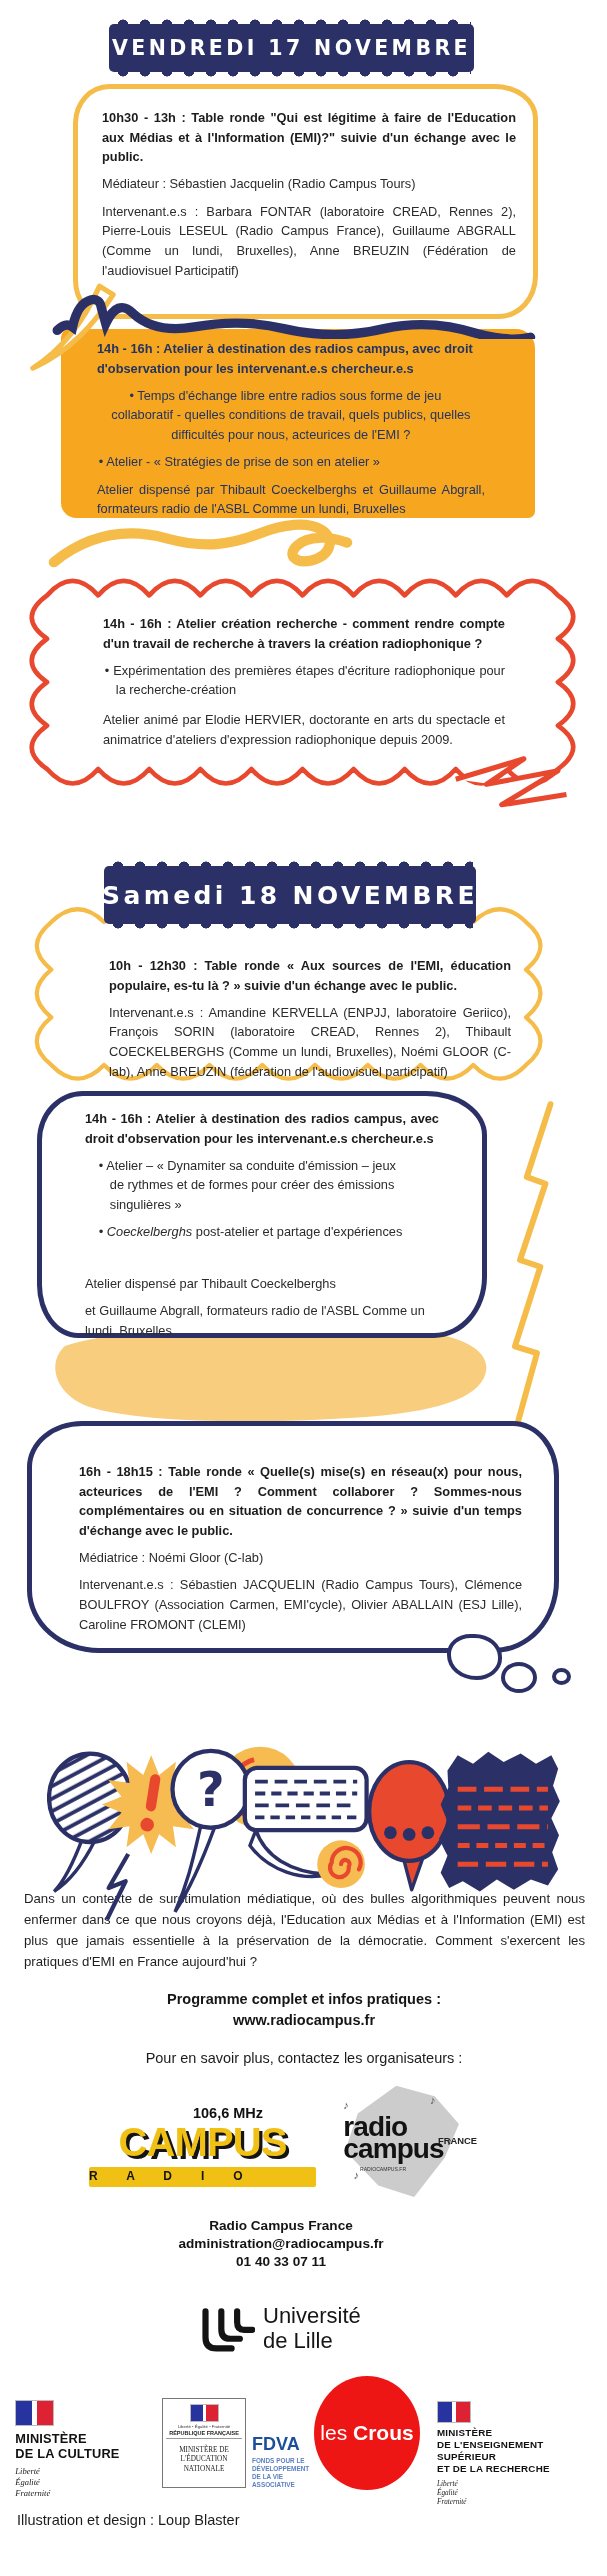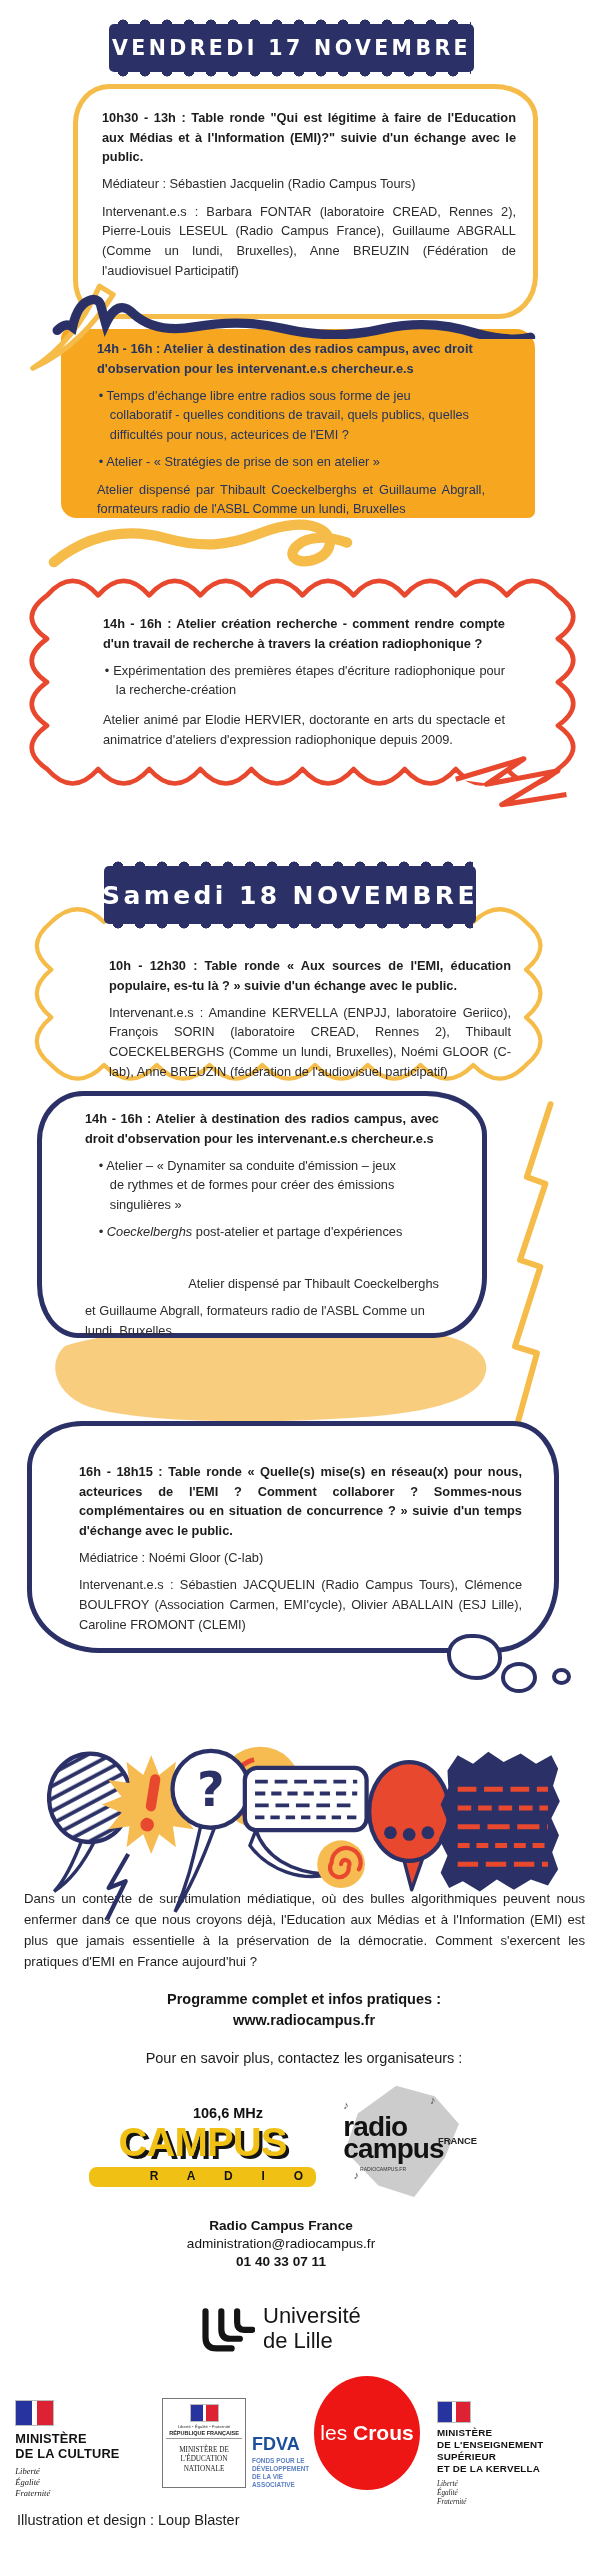--- a/index.html
+++ b/index.html
@@ -30,22 +30,22 @@
   .thought-dot { position:absolute; background:#ffffff; border:4.3px solid #2b3166; z-index:4; }
 
   .content { position:absolute; z-index:5; }
 
   
   .center { text-align:center; }
 
   
   .campus-name { font-weight:800; font-size:40px; letter-spacing:-0.9px; color:#f0c014;
                  text-shadow:3.4px 3.4px 0 #141414; line-height:43px; font-family:"Liberation Sans",sans-serif; }
-  .campus-bar  { background:#f0c014; border-radius:8px; height:19.6px; color:#141414; font-weight:700;
-                 font-size:12px; letter-spacing:12.8px; text-align:right; line-height:19.6px; padding-left:12px; }
+  .campus-bar  { background:#f0c014; border-radius:2px; height:19.6px; color:#141414; font-weight:700;
+                 font-size:12px; letter-spacing:12.8px; text-align:left; line-height:19.6px; }
 
   
   .rcf-map { position:absolute; background:#cccccc; width:128px; height:116px;
              clip-path:polygon(48% 0, 78% 9%, 97% 33%, 86% 62%, 62% 96%, 34% 86%, 8% 56%, 18% 24%); }
   .rcf-word { font-weight:800; font-size:28px; line-height:22px; color:#121212; letter-spacing:-0.9px; }
   .rcf-note { position:absolute; color:#555; font-size:11px; }
 
   
   .fr-flag { background:linear-gradient(90deg,#27339f 0 44%, #ffffff 44% 56%, #dd2333 56% 100%); border:0.4px solid #bbb; }
   .motto-serif { font-family:"Liberation Serif", serif; font-style:italic; font-size:8.5px; line-height:11px; color:#222; }
@@ -74,21 +74,21 @@
     <div class="t gap-s">Médiateur : Sébastien Jacquelin (Radio Campus Tours)</div>
     <div class="t gap-s">Intervenant.e.s : Barbara FONTAR (laboratoire CREAD, Rennes 2), Pierre-Louis LESEUL (Radio Campus France), Guillaume ABGRALL (Comme un lundi, Bruxelles), Anne BREUZIN (Fédération de l'audiovisuel Participatif)</div>
   </div>
 
   <div class="abs" style="left:61px; top:329px; width:474px; height:189px; background:#f7a71f; border-radius:8.5px 19px 6.8px 15.3px; z-index:1;"></div>
   <svg class="abs" style="left:47px; top:286px; z-index:4;" width="498" height="53" viewBox="0 0 585 62">
     <path d="M12,52 q10,-10 18,-4 q6,-28 22,-32 q10,-2 12,10 l5,18 q14,-30 32,-12 q26,24 72,16 q55,-10 105,2 q60,14 118,0 q55,-12 110,6 q38,10 62,4" fill="none" stroke="#2b3166" stroke-width="11" stroke-linecap="round"></path>
   </svg>
   <div class="content" style="left:97px; top:339px; width:401px;">
     <div class="t tb navy-text" style="text-align:left;">14h - 16h : Atelier à destination des radios campus, avec droit d'observation pour les intervenant.e.s chercheur.e.s</div>
-    <div class="t navy-text bullet gap-s" style="text-align:left; width:375px;">• Temps d'échange libre entre radios sous forme de jeu collaboratif - quelles conditions de travail, quels publics, quelles difficultés pour nous, acteurices de l'EMI ?</div>
+    <div class="t navy-text bullet gap-s" style="text-align:center; width:375px;">• Temps d'échange libre entre radios sous forme de jeu collaboratif - quelles conditions de travail, quels publics, quelles difficultés pour nous, acteurices de l'EMI ?</div>
     <div class="t navy-text bullet gap-s" style="text-align:left;">• Atelier - « Stratégies de prise de son en atelier »</div>
     <div class="t navy-text gap-s" style="width:388px;">Atelier dispensé par Thibault Coeckelberghs et Guillaume Abgrall, formateurs radio de l'ASBL Comme un lundi, Bruxelles</div>
   </div>
 
   <svg class="abs" style="left:47px; top:516px; z-index:2;" width="324" height="60" viewBox="0 0 380 70">
     <path d="M8,54 C50,20 95,14 140,26 C185,38 215,34 250,20 C278,9 305,6 322,16 C338,26 334,46 310,52 C292,56 280,46 294,34 C306,23 330,23 352,31" fill="none" stroke="#f5bc4a" stroke-width="12" stroke-linecap="round"></path>
   </svg>
 
   <svg class="abs" style="left:12.8px; top:556px; z-index:1;" width="579" height="266" viewBox="0 0 680 312">
     <path d="M40,46 q30,-34 60,0 q30,-34 60,0 q30,-34 60,0 q30,-34 60,0 q30,-34 60,0 q30,-34 60,0 q30,-34 60,0 q30,-34 60,0 q30,-34 60,0 q30,-34 60,0
@@ -120,21 +120,21 @@
   <div class="navy-bubble" style="left:37px; top:1091px; width:450px; height:247px; border-radius:46px 61px 53px 41px / 49px 44px 61px 53px;"></div>
   <svg class="abs" style="left:498px; top:1098px; z-index:2;" width="72" height="341" viewBox="0 0 85 400">
     <path d="M62,6 L34,92 L56,100 L26,190 L50,198 L20,292 L46,300 L20,394" fill="none" stroke="#f5bc4a" stroke-width="7" stroke-linejoin="round" stroke-linecap="round"></path>
   </svg>
   <div class="content" style="left:85px; top:1109px; width:354px;">
     <div class="t tb">14h - 16h : Atelier à destination des radios campus, avec droit d'observation pour les intervenant.e.s chercheur.e.s</div>
     <div class="t bullet gap-s" style="text-align:left; width:307px; margin-left:12px;">• Atelier – « Dynamiter sa conduite d'émission – jeux de rythmes et de formes pour créer des émissions singulières »</div>
     <div class="t bullet gap-s" style="text-align:left; margin-left:12px;">
       <span style="font-style:italic;">• Coeckelberghs</span><span> post-atelier et partage d'expériences</span>
     </div>
-    <div class="t gap-s" style="text-align:right;margin-top:32px;">Atelier dispensé par Thibault Coeckelberghs</div>
+    <div class="t gap-s" style="text-align:left;margin-top:32px;">Atelier dispensé par Thibault Coeckelberghs</div>
     <div class="t gap-s" style="text-align:left;">et Guillaume Abgrall, formateurs radio de l'ASBL Comme un lundi, Bruxelles</div>
   </div>
 
   <svg class="abs" style="left:41px; top:1317px; z-index:2;" width="460" height="109" viewBox="0 0 540 128">
     <path d="M28,34 C110,8 300,4 436,16 C505,22 528,44 522,66 C514,96 462,112 372,118 C252,126 116,124 58,106 C16,92 6,54 28,34 Z" fill="#f8cd7e"></path>
   </svg>
 
   <div class="navy-bubble" style="left:27px; top:1421px; width:532px; height:232px; border-radius:55px 46px 65px 72px / 46px 55px 72px 63px;"></div>
   <div class="thought-dot" style="left:447px; top:1634px; width:55px; height:46px; border-radius:46% 54% 50% 58%; z-index:4;"></div>
   <div class="thought-dot" style="left:501px; top:1662px; width:36px; height:31px; border-radius:50%;"></div>
@@ -234,21 +234,21 @@
     <div class="abs" style="left:15.3px; top:32px;">
       <div class="rcf-word">radio</div>
       <div class="rcf-word">campus</div>
     </div>
     <div class="abs" style="left:95px; top:51px; font-size:9.4px; font-weight:700; color:#222;margin-left:15px;">FRANCE</div>
     <div class="abs" style="left:32px; top:82px; font-size:5.1px; color:#333;">RADIOCAMPUS.FR</div>
   </div>
 
   <div class="abs center" style="left:0; top:2217px; width:562px;">
     <div style="font-size:13.6px; font-weight:700; color:#141414; line-height:18px;">Radio Campus France</div>
-    <div style="font-size:13.6px; font-weight:400; color:#141414; line-height:18px;">administration@radiocampus.fr</div>
+    <div style="font-size:13.6px; font-weight:700; color:#141414; line-height:18px;">administration@radiocampus.fr</div>
     <div style="font-size:13.6px; font-weight:700; color:#141414; line-height:18px;">01 40 33 07 11</div>
   </div>
 
   <div class="abs" style="left:200px; top:2301px; width:205px; height:60px;">
     <svg width="55" height="55" viewBox="0 0 80 68" style="position:absolute; left:0; top:1.7px;">
       <g fill="none" stroke="#141414" stroke-width="9" stroke-linecap="round">
         <path d="M8,6 V44 Q8,60 24,60 H46"></path>
         <path d="M31,6 V32 Q31,46 44,46 H58"></path>
         <path d="M54,6 V22 Q54,33 64,33 H76"></path>
       </g>
@@ -287,21 +287,21 @@
   <div class="crous" style="left:314px; top:2376px;">
     <span><span style="font-weight:400;">les </span><span style="font-weight:700;">Crous</span></span>
   </div>
 
   <div class="abs" style="left:437px; top:2401px; width:136px;">
     <div class="fr-flag" style="width:34px; height:22px;"></div>
     <div class="gov-name" style="margin-top:4.3px; font-size:9.8px; line-height:12px;">
       <div>MINISTÈRE</div>
       <div>DE L'ENSEIGNEMENT</div>
       <div>SUPÉRIEUR</div>
-      <div>ET DE LA KERVELLA</div>
+      <div>ET DE LA RECHERCHE</div>
     </div>
     <div class="motto-serif" style="margin-top:4.3px; font-size:7.2px; line-height:9.4px;">
       <div>Liberté</div>
       <div>Égalité</div>
       <div>Fraternité</div>
     </div>
   </div>
 
   <div class="abs" style="left:17px; top:2512px; font-size:14.5px; color:#1c1c1c;">Illustration et design : Loup Blaster</div>
 

